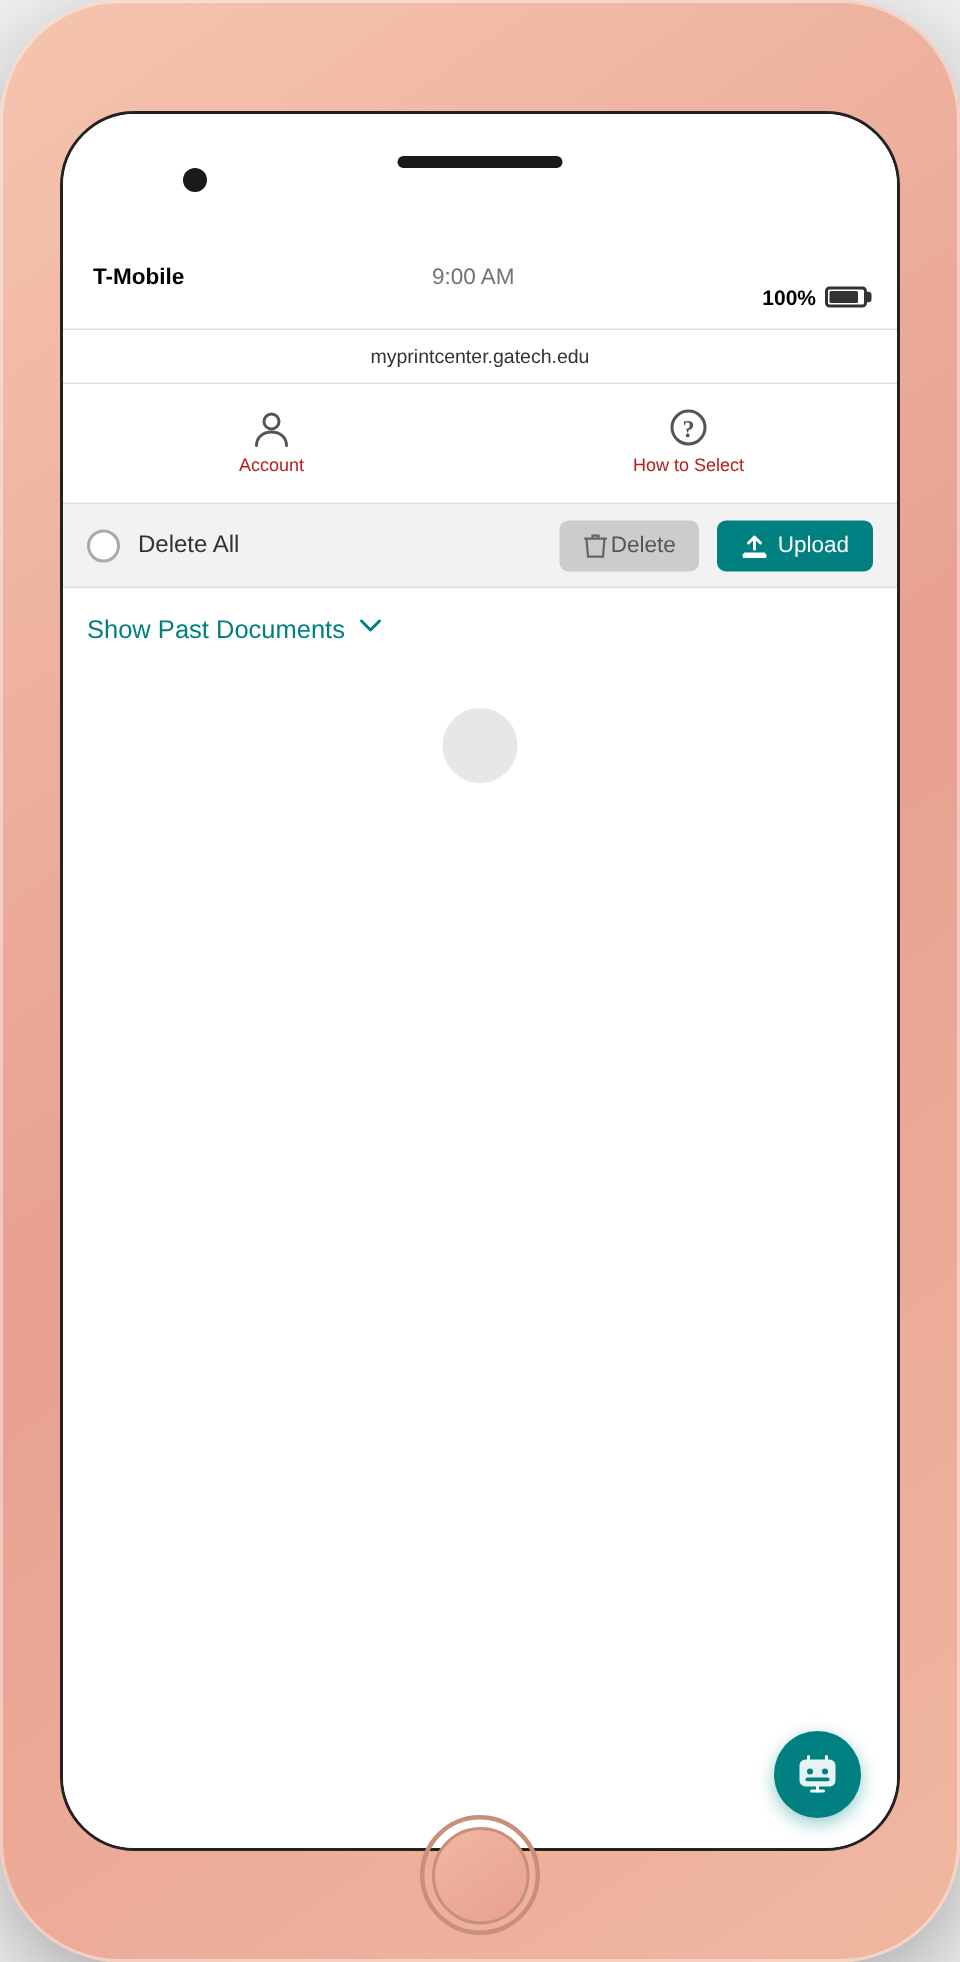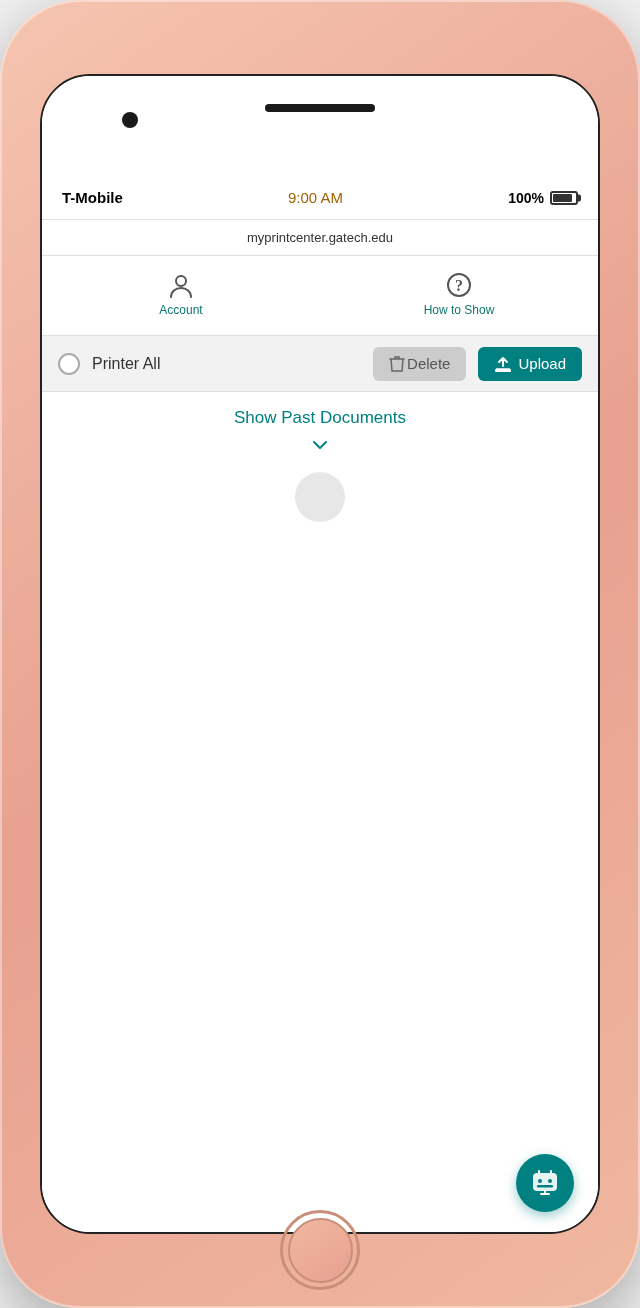--- a/index.html
+++ b/index.html
@@ -90,33 +90,32 @@
       left: 50%;
       transform: translateX(-50%);
     }
 
     
     .status-bar {
       height: 44px;
       background: #fff;
       display: flex;
       justify-content: space-between;
-      align-items: center;
       padding: 0 20px;
       font-size: 15px;
       font-weight: 600;
       border-bottom: 1px solid #e0e0e0;
     }
 
     .status-left { font-size: 15px; font-weight: 700; }
 
     .status-center {
       font-size: 15px;
       font-weight: 500;
-      color: #a16207;
+      color: #737373;
     }
 
     .status-right {
       display: flex;
       align-items: center;
       gap: 4px;
       font-size: 14px;
       font-weight: 600;
     }
 
@@ -191,21 +190,21 @@
       position: absolute;
       bottom: 0;
       left: 10%;
       width: 80%;
       height: 2px;
       background: #008080;
     }
 
     .nav-tab-label {
       font-size: 12px;
-      color: #0f766e;
+      color: #b91c1c;
     }
 
     .nav-tab.active .nav-tab-label {
       color: #008080;
     }
 
     
     .action-bar {
       height: 56px;
       background: #f2f2f2;
@@ -266,21 +265,20 @@
       height: calc(1160px - 44px - 36px - 80px - 56px - 100px);
       position: relative;
       overflow: hidden;
     }
 
     .show-past-docs {
       display: flex;
       align-items: center;
       gap: 8px;
       cursor: pointer;
-      flex-direction: column;
     }
 
     .show-past-docs-label {
       font-size: 17px;
       color: #008080;
       font-weight: 500;
     }
 
     .chevron-icon {
       color: #008080;
@@ -385,28 +383,28 @@
         <span class="nav-tab-label">Account</span>
       </div>
 
 
 
       <div class="nav-tab">
         <svg class="icon-svg" viewBox="0 0 28 28" fill="none">
           <circle cx="14" cy="14" r="11" stroke="#555" stroke-width="2" fill="none"></circle>
           <text x="14" y="20" text-anchor="middle" font-size="16" fill="#555" font-family="serif" font-weight="bold">?</text>
         </svg>
-        <span class="nav-tab-label">How to Show</span>
+        <span class="nav-tab-label">How to Select</span>
       </div>
 
     </div>
 
     <div class="action-bar">
       <div class="select-all-circle"></div>
-      <span class="select-all-label">Printer All</span>
+      <span class="select-all-label">Delete All</span>
       <button class="delete-btn">
         <svg width="16" height="18" viewBox="0 0 16 18" fill="none">
           <path d="M1 4h14M6 4V2h4v2M2 4l1 12h10l1-12" stroke="#666" stroke-width="1.5" stroke-linecap="round" fill="none"></path>
         </svg>
         <span>Delete</span>
       </button>
       <button class="upload-btn">
         <svg width="18" height="18" viewBox="0 0 18 18" fill="none">
           <rect x="1" y="14" width="16" height="3" rx="1" fill="white"></rect>
           <path d="M9 11V3M9 3L5 7M9 3l4 4" stroke="white" stroke-width="2" stroke-linecap="round" stroke-linejoin="round"></path>

